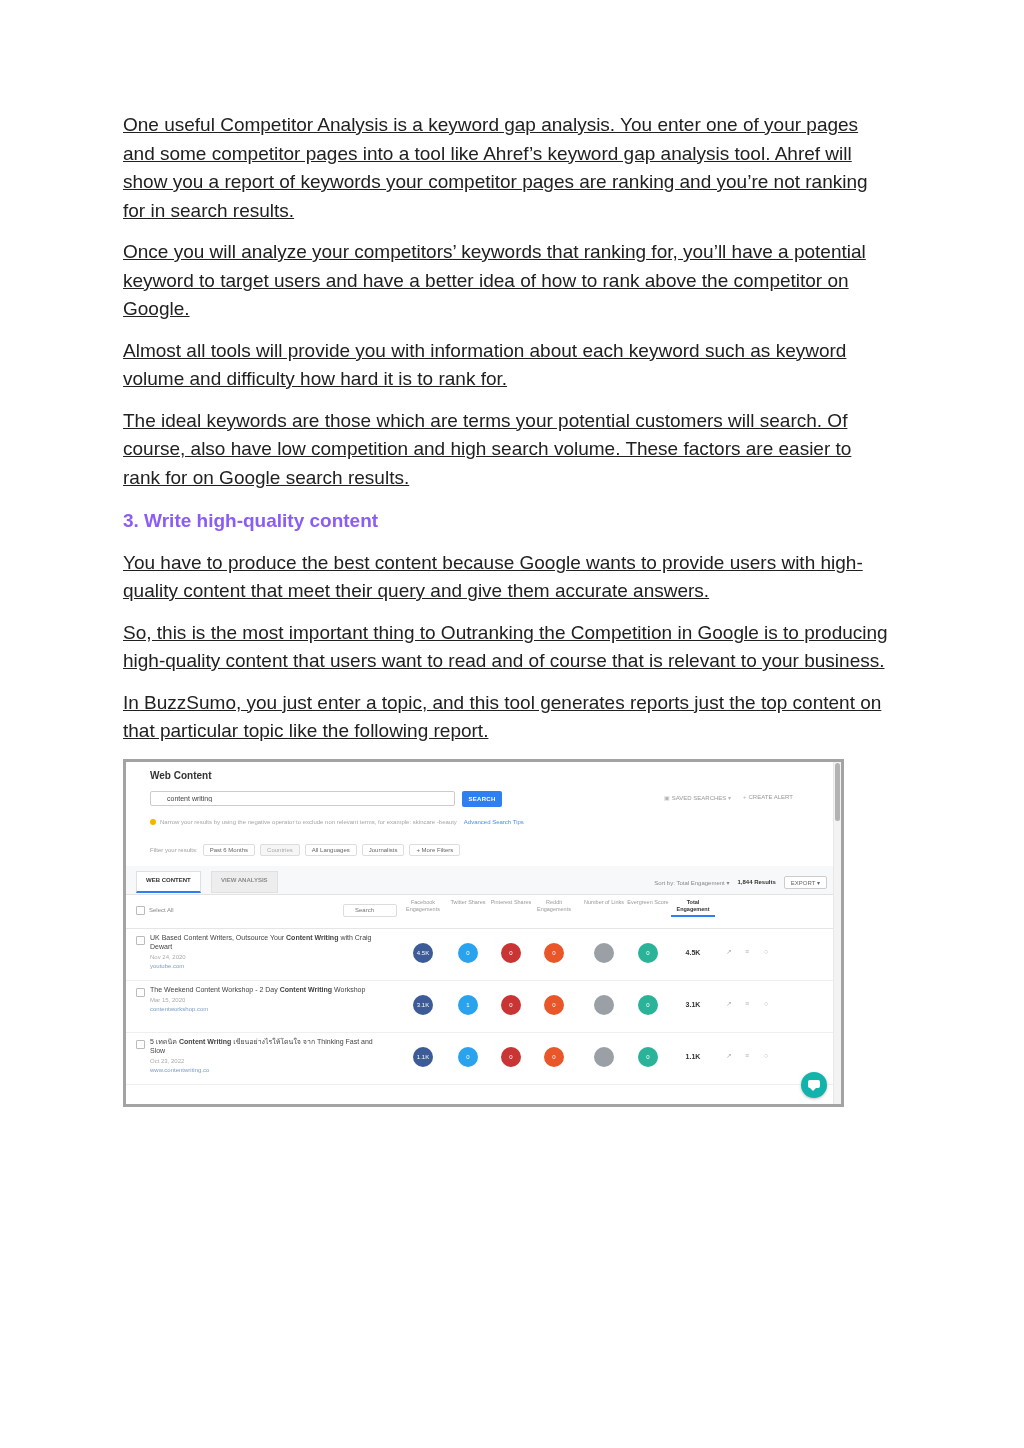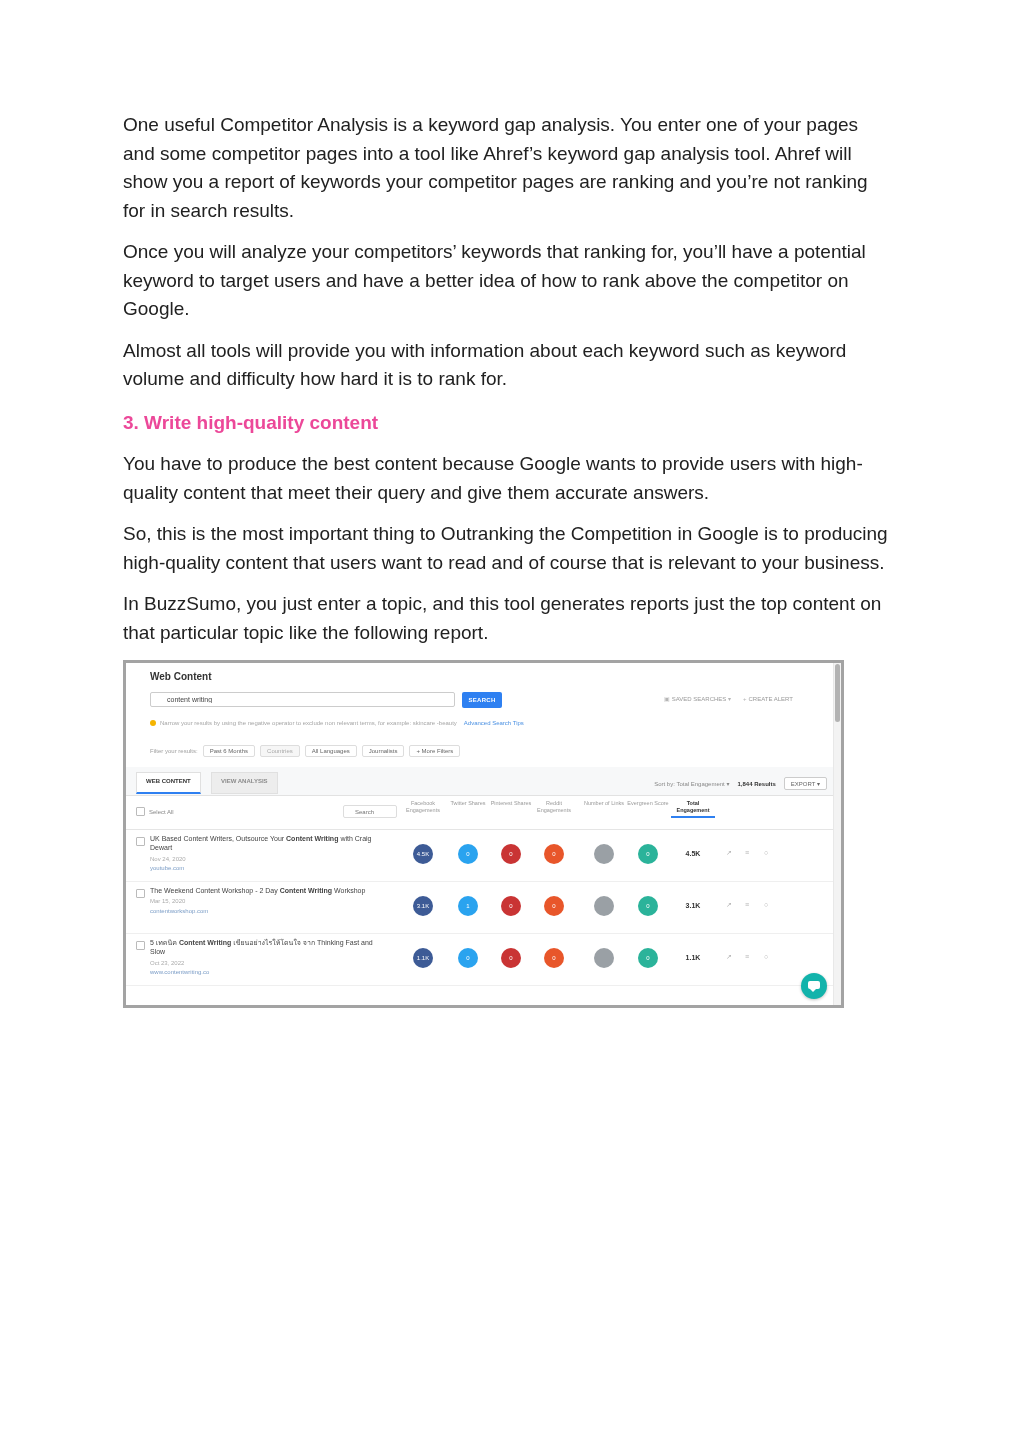--- a/index.html
+++ b/index.html
@@ -1,20 +1,20 @@
 <!DOCTYPE html>
 <html><head>
 <meta charset="utf-8">
 <style>
   html,body{margin:0;padding:0;background:#ffffff;width:1024px;height:1448px;overflow:hidden;
     font-family:"Liberation Sans", sans-serif;}
   .page{position:relative;width:1024px;height:1448px;background:#fff;}
   .content{position:absolute;left:123px;top:111px;width:770px;color:#212121;}
-  .content p{font-size:19px;line-height:28.5px;margin:0 0 13px 0;}
-  .content h3{font-size:19px;line-height:28.5px;margin:15px 0 13px 0;font-weight:700;color:#ec4899;}
+  .content p{font-size:19px;line-height:28.5px;margin:0 0 13px 0;text-decoration:underline;}
+  .content h3{font-size:19px;line-height:28.5px;margin:15px 0 13px 0;font-weight:700;color:#8b5cf6;}
 
   
   .shot{position:relative;width:715px;height:342px;border:3px solid #a3a3a3;background:#fff;
     margin:8px 0 19px 0;overflow:hidden;color:#555;}
   .bz-title{position:absolute;left:24px;top:8px;font-size:10px;font-weight:700;color:#333;}
   .bz-input{position:absolute;left:24px;top:29px;width:305px;height:15px;border:1px solid #ccc;
     border-radius:2px;font-size:7px;color:#444;padding:0 4px 0 16px;box-sizing:border-box;
     font-family:"Liberation Sans",sans-serif;}
   .mag{position:absolute;left:29px;top:33px;width:5px;height:5px;border:1px solid #999;border-radius:50%;}
   .mag::after{content:"";position:absolute;left:4px;top:5px;width:3px;height:1px;background:#999;transform:rotate(45deg);}
@@ -67,20 +67,21 @@
 </style>
 </head>
 <body>
 
 <div class="page">
   <div class="content">
 
     <p>One useful Competitor Analysis is a keyword gap analysis. You enter one of your pages and some competitor pages into a tool like Ahref’s keyword gap analysis tool. Ahref will show you a report of keywords your competitor pages are ranking and you’re not ranking for in search results.</p>
     <p>Once you will analyze your competitors’ keywords that ranking for, you’ll have a potential keyword to target users and have a better idea of how to rank above the competitor on Google.</p>
     <p>Almost all tools will provide you with information about each keyword such as keyword volume and difficulty how hard it is to rank for.</p>
+    <p>The ideal keywords are those which are terms your potential customers will search. Of course, also have low competition and high search volume. These factors are easier to rank for on Google search results.</p>
 
     <h3>3. Write high-quality content</h3>
 
     <p>You have to produce the best content because Google wants to provide users with high-quality content that meet their query and give them accurate answers.</p>
     <p>So, this is the most important thing to Outranking the Competition in Google is to producing high-quality content that users want to read and of course that is relevant to your business.</p>
     <p>In BuzzSumo, you just enter a topic, and this tool generates reports just the top content on that particular topic like the following report.</p>
 
     <div class="shot">
 
       <span class="bz-title">Web Content</span>

